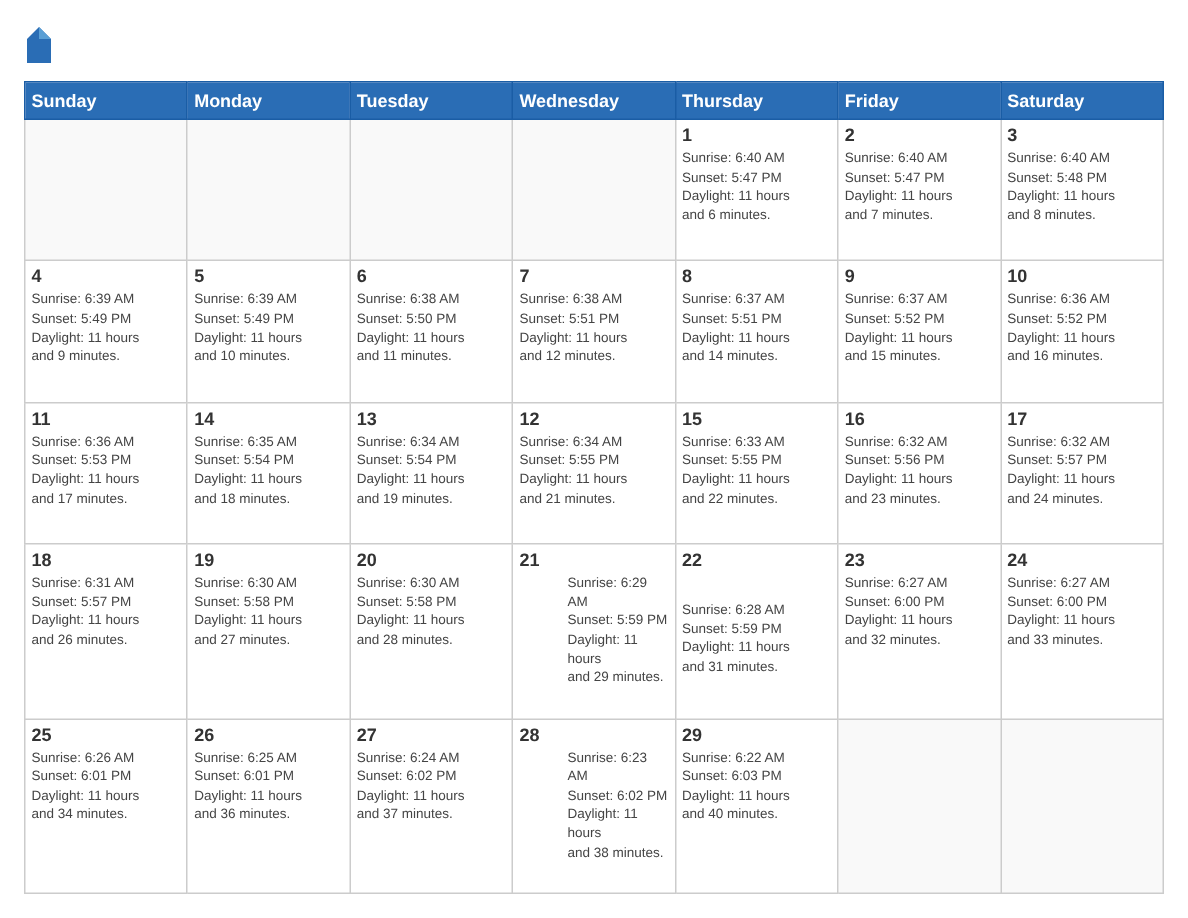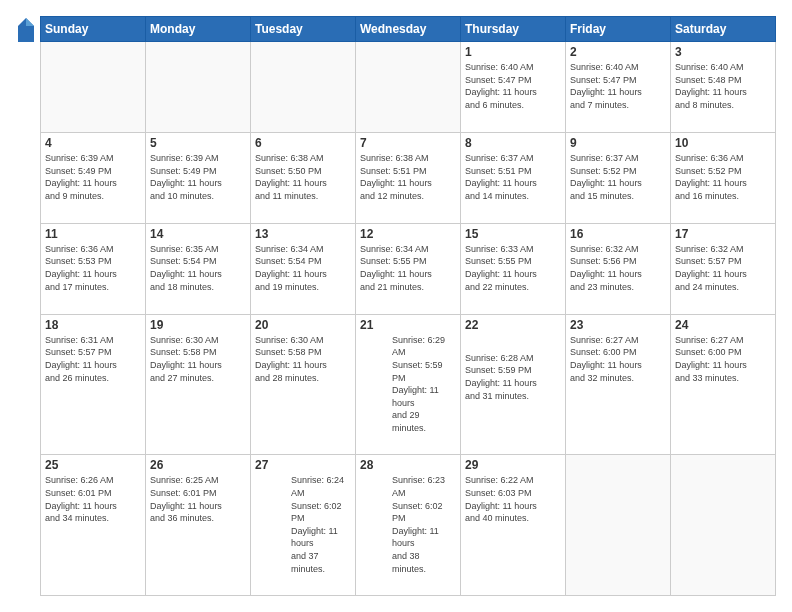--- a/index.html
+++ b/index.html
@@ -8,21 +8,21 @@
       background: #fff;
       width: 792px;
       height: 612px;
       overflow: hidden;
     }
     .page {
       width: 792px;
       height: 612px;
       padding: 16px;
       display: flex;
-      flex-direction: row;
+      flex-direction: column;
     }
     .header {
       display: flex;
       justify-content: space-between;
       align-items: flex-start;
       margin-bottom: 10px;
     }
     .logo {
       display: flex;
       align-items: center;
@@ -317,21 +317,21 @@
           </td>
           <td>
             <span class="day-number">26</span>
             <div class="day-info" style="white-space: pre-line;">Sunrise: 6:25 AM
 Sunset: 6:01 PM
 Daylight: 11 hours
 and 36 minutes.</div>
           </td>
           <td>
             <span class="day-number">27</span>
-            <div class="day-info" style="white-space: pre-line; margin-left: 36px;">Sunrise: 6:24 AM
+            <div class="day-info" style="white-space: pre-line;">Sunrise: 6:24 AM
 Sunset: 6:02 PM
 Daylight: 11 hours
 and 37 minutes.</div>
           </td>
           <td>
             <span class="day-number">28</span>
             <div class="day-info" style="white-space: pre-line; margin-left: 32px;">Sunrise: 6:23 AM
 Sunset: 6:02 PM
 Daylight: 11 hours
 and 38 minutes.</div>

